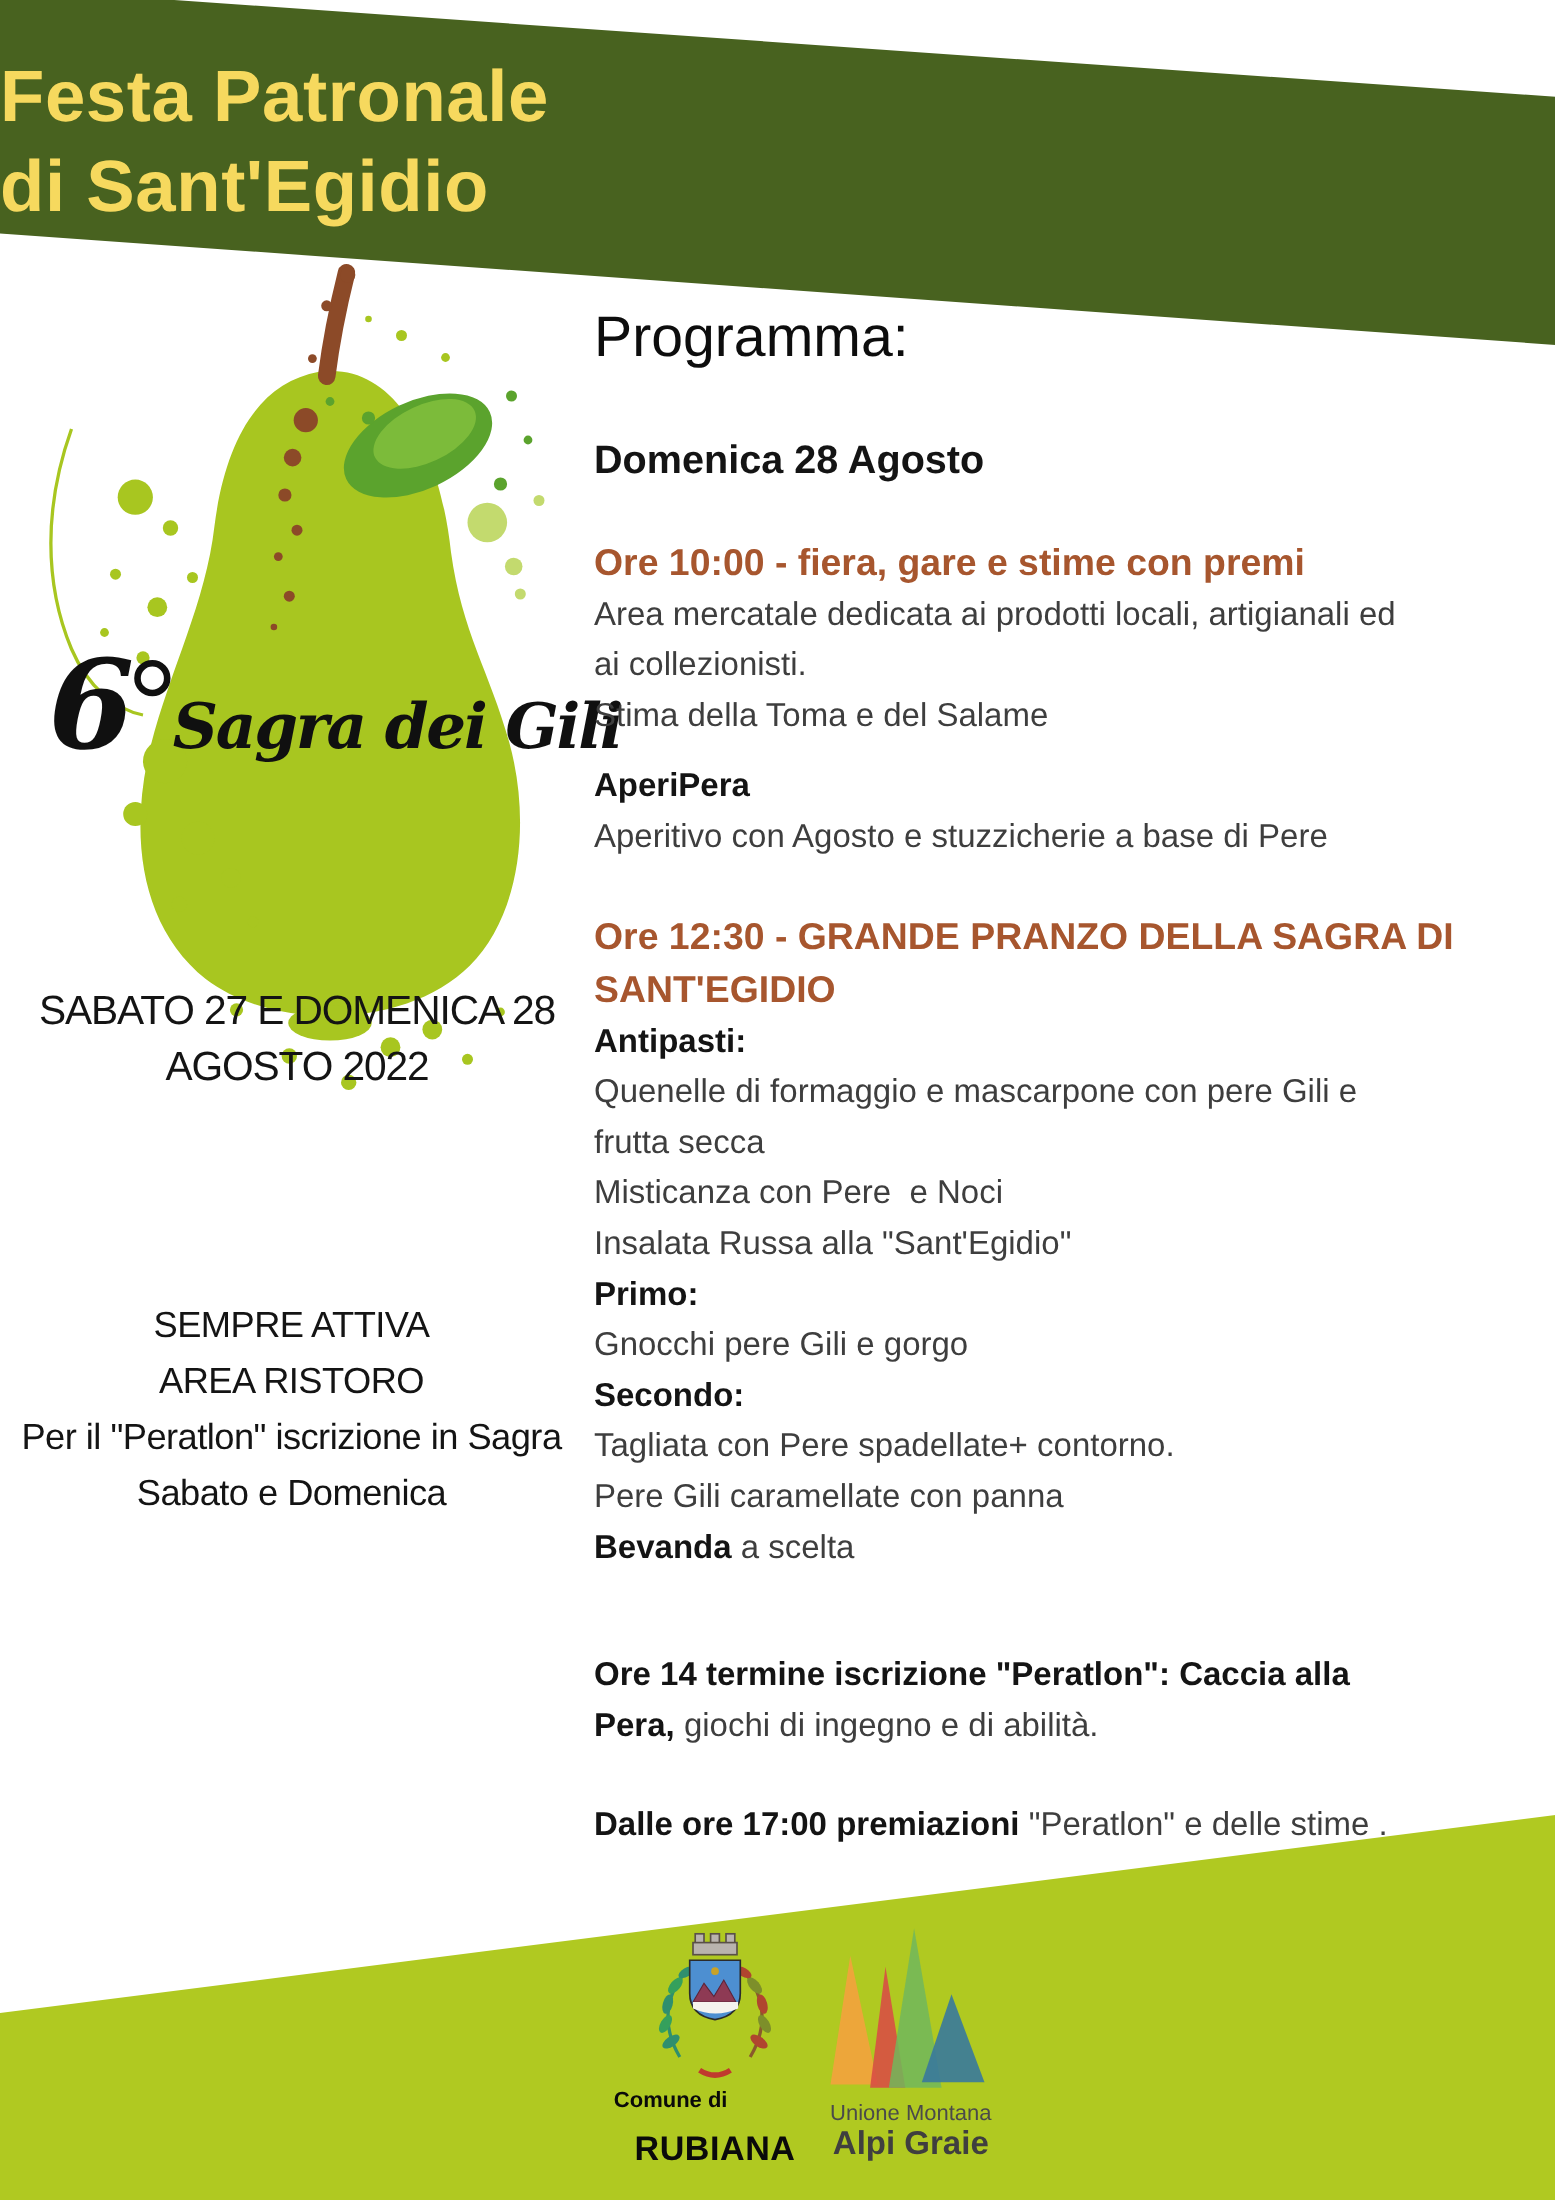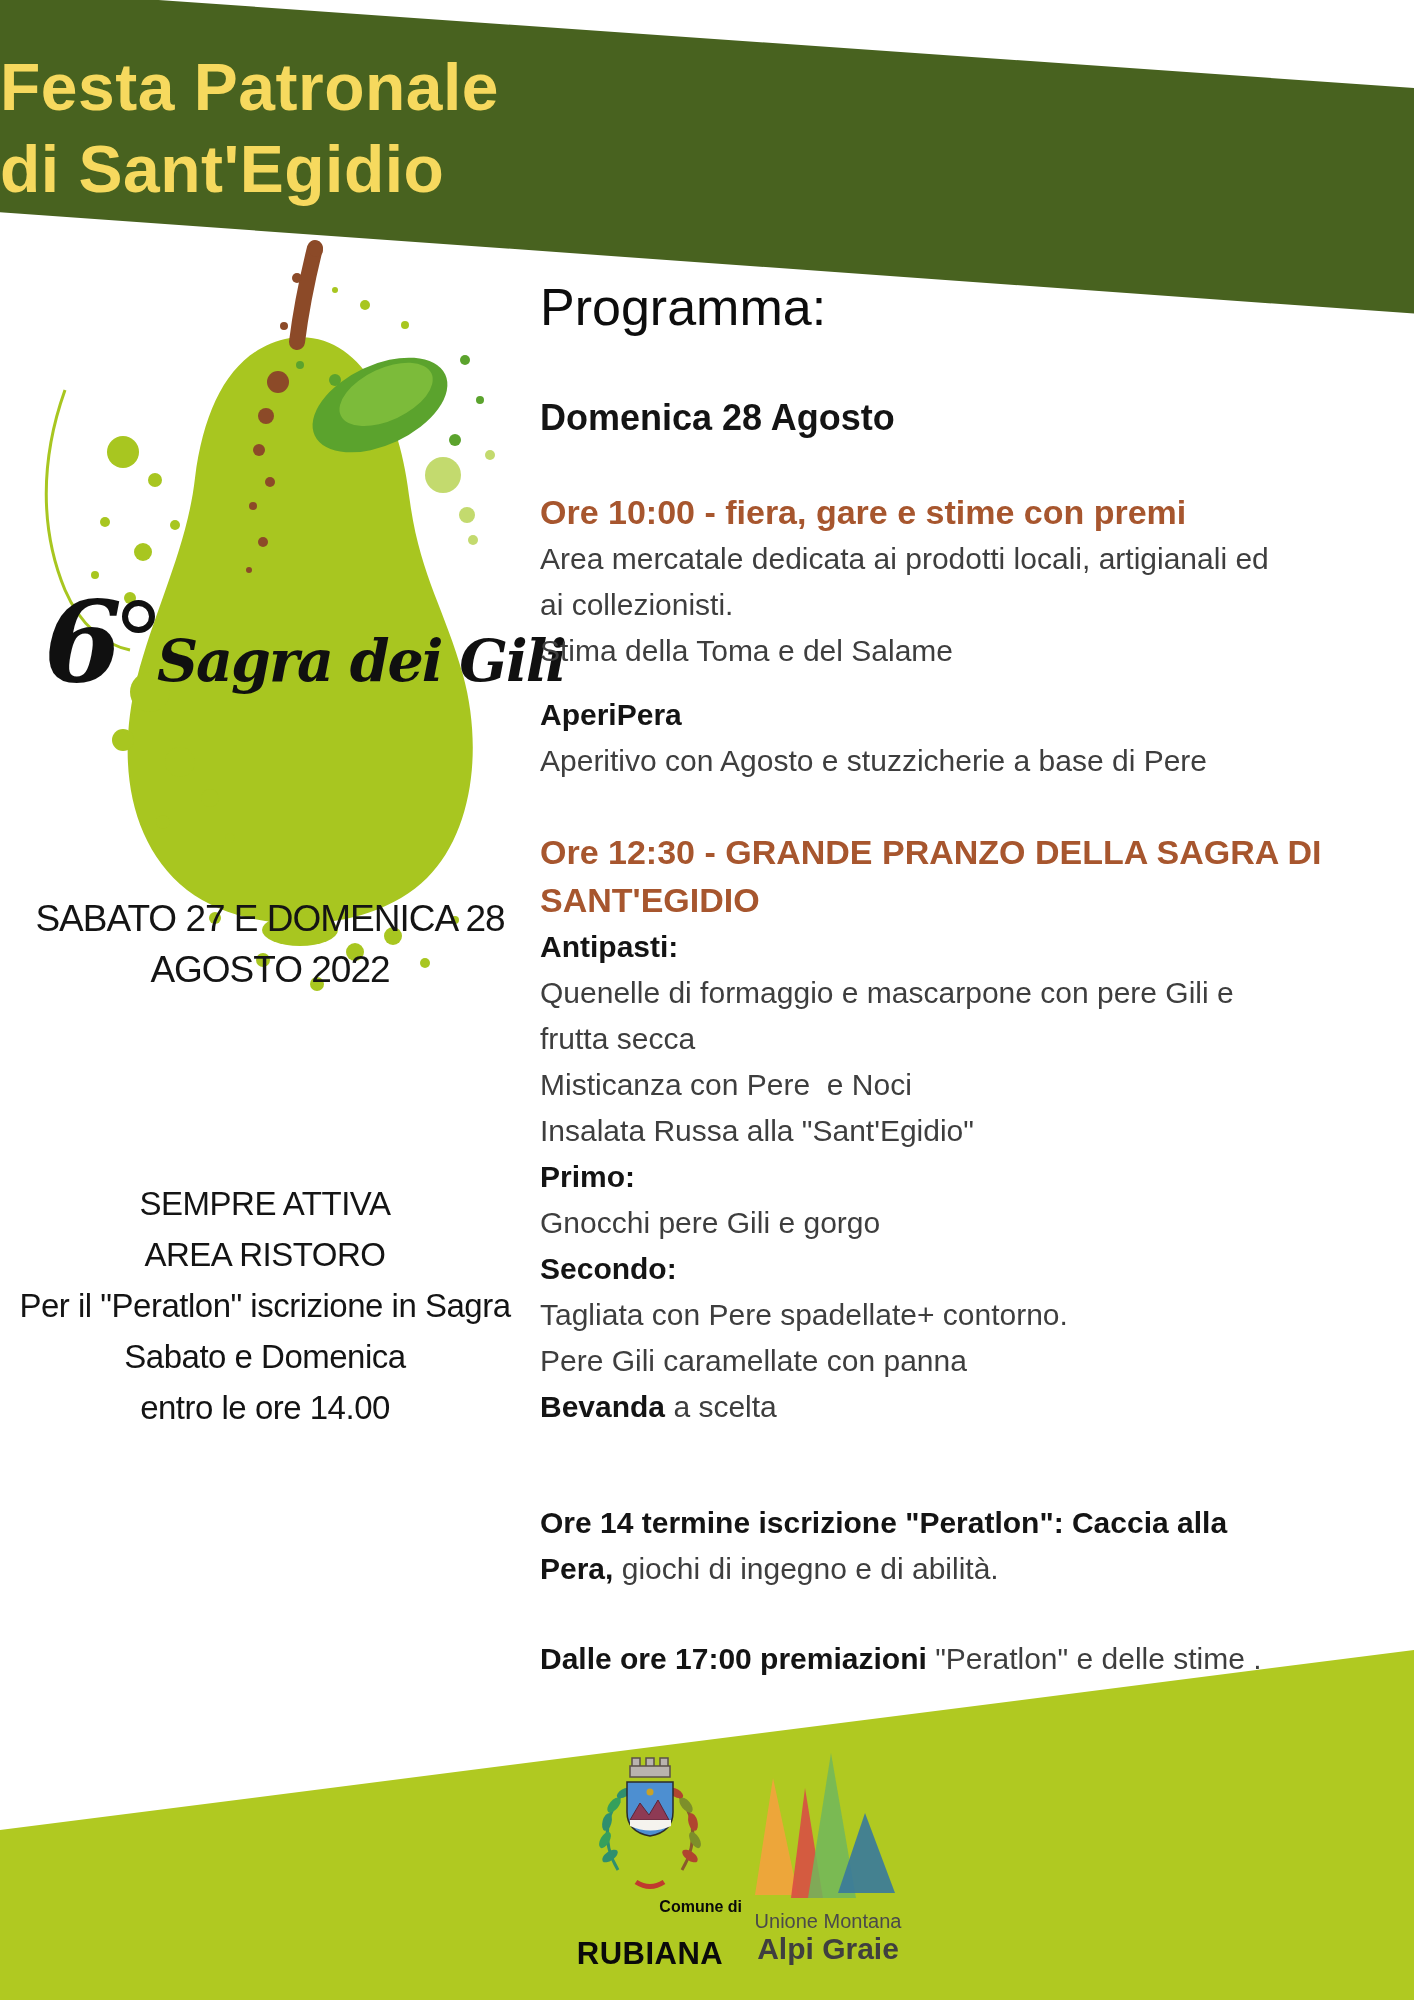--- a/index.html
+++ b/index.html
@@ -48,22 +48,22 @@
   .line.bold{font-weight:700;color:#141414;}
   .line.mixed b{font-weight:700;color:#141414;}
   
   .band{
     position:absolute;left:0;top:1600px;width:1414px;height:400px;
     background:#b0c921;
     clip-path:polygon(0 57.5%,100% 12.5%,100% 100%,0 100%);
   }
   .crest{position:absolute;left:594px;top:1756px;width:112px;height:140px;}
   .alpi{position:absolute;left:753px;top:1746px;width:150px;height:155px;}
-  .comune-l1{position:absolute;left:558px;top:1898px;width:184px;text-align:right;
-    font-size:16px;font-weight:700;color:#0a0a0a;}
+  .comune-l1{position:absolute;left:558px;top:1898px;width:184px;text-align:left;
+    font-size:20px;font-weight:700;color:#0a0a0a;}
   .comune-l2{position:absolute;left:558px;top:1936px;width:184px;text-align:center;
     font-size:31px;font-weight:700;color:#0a0a0a;letter-spacing:0.5px;}
   .unione-l1{position:absolute;left:742px;top:1910px;width:172px;text-align:center;
     font-size:20px;color:#4a4a4a;}
   .unione-l2{position:absolute;left:742px;top:1932px;width:172px;text-align:center;
     font-size:30px;font-weight:700;color:#3f3f3f;}
 </style>
 </head>
 <body>
 
@@ -156,21 +156,20 @@
 <div class="dates">
   <div>SABATO 27 E DOMENICA 28</div>
   <div>AGOSTO 2022</div>
 </div>
 
 <div class="info">
     <div>SEMPRE ATTIVA</div>
     <div>AREA RISTORO</div>
     <div>Per il "Peratlon" iscrizione in Sagra</div>
     <div>Sabato e Domenica</div>
-    <div>entro le ore 14.00</div>
   </div>
 
 <div class="right-col">
   <div class="prog-heading">Programma:</div>
   <div>
       <div class="line subheading" style="margin-top: 56px;">Domenica 28 Agosto</div>
       <div class="line orange" style="margin-top: 46px;">Ore 10:00 - fiera, gare e stime con premi</div>
       <div class="line body">Area mercatale dedicata ai prodotti locali, artigianali ed</div>
       <div class="line body">ai collezionisti.</div>
       <div class="line body">Stima della Toma e del Salame</div>

